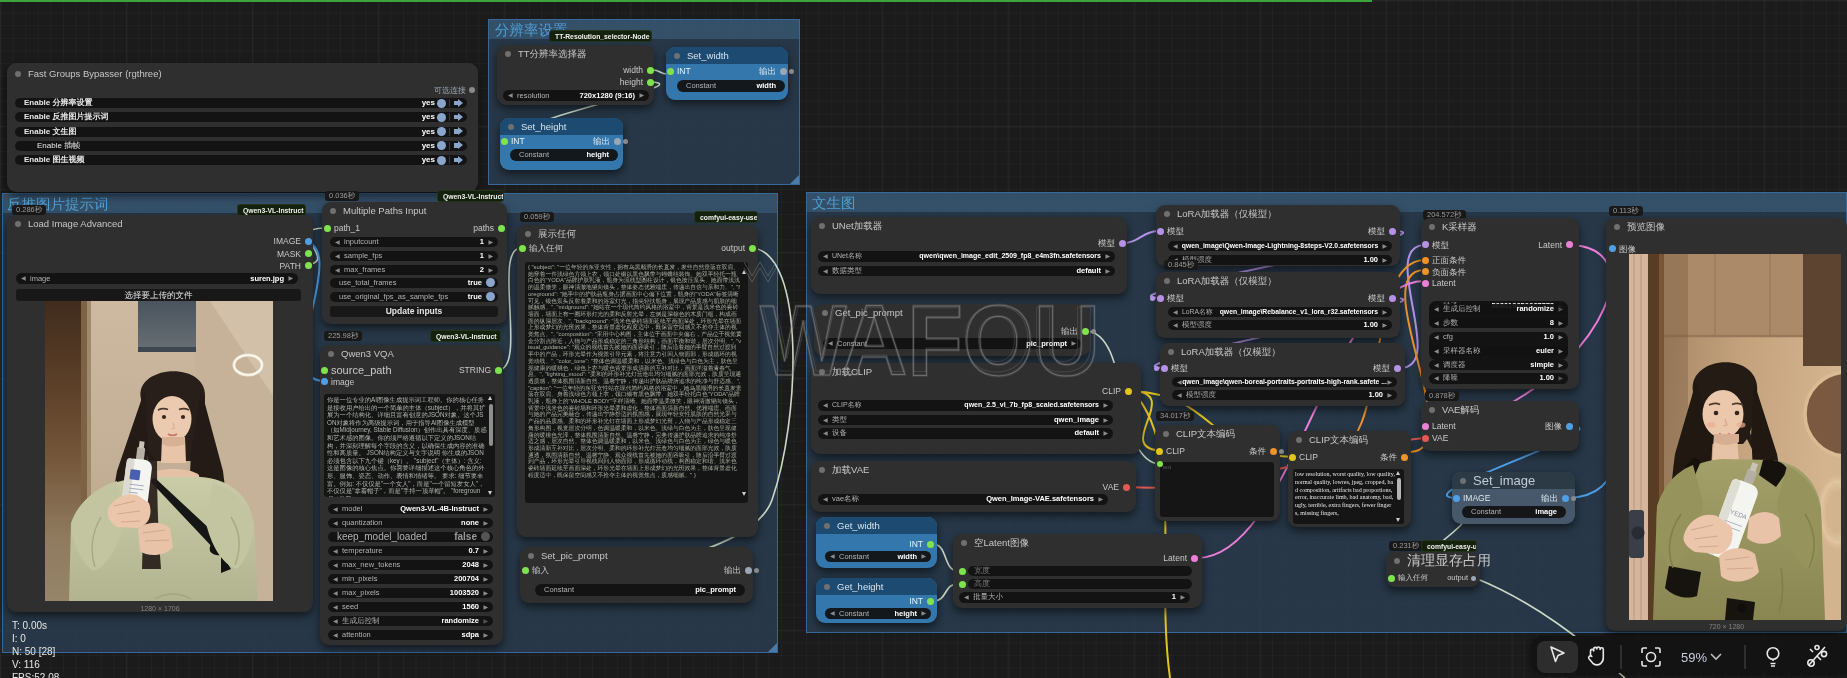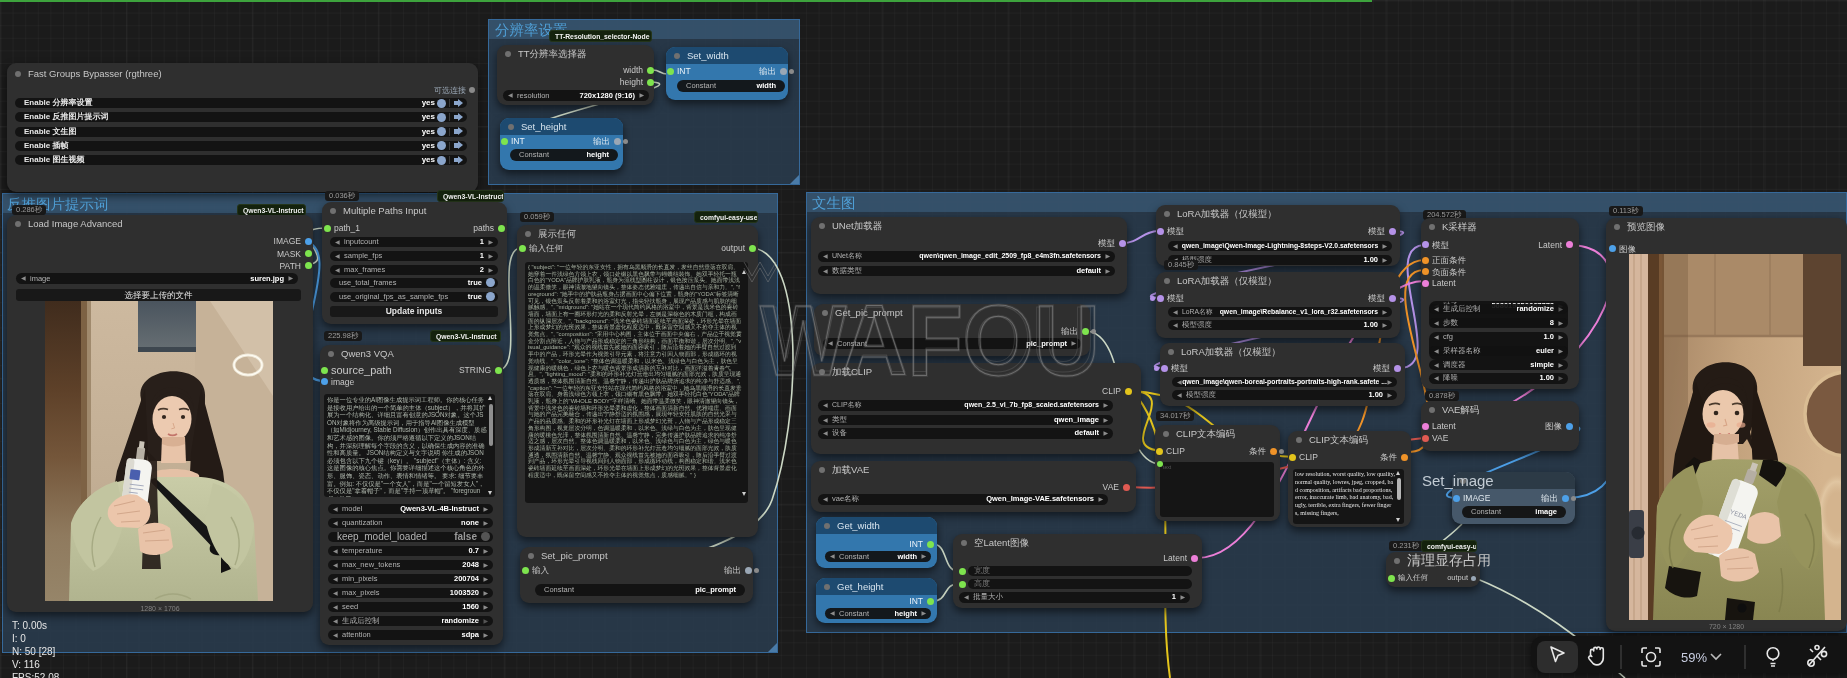--- a/index.html
+++ b/index.html
@@ -88,21 +88,21 @@
     </div>
 <div class="pill" style="left:15px;top:126.6px;width:452px;height:10px;line-height:10px;font-size:8px">
       <span class="pl" style="left:9px;color:#e8e8e8;font-weight:bold">Enable 文生图</span>
       <span class="pv" style="right:32px;color:#fff">yes</span>
       <span style="position:absolute;right:21px;top:0.5px;width:9px;height:9px;border-radius:50%;background:#8ba6cc"></span>
       <span style="position:absolute;right:17px;top:1px;width:1px;height:8px;background:#3a3a3a"></span>
       <span style="position:absolute;right:9px;top:2.8px;width:4px;height:4.4px;background:#8ba6cc"></span>
       <span style="position:absolute;right:4px;top:0.5px;width:0;height:0;border-top:4.5px solid transparent;border-bottom:4.5px solid transparent;border-left:5.5px solid #8ba6cc"></span>
     </div>
 <div class="pill" style="left:15px;top:140.7px;width:452px;height:10px;line-height:10px;font-size:8px">
-      <span class="pl" style="left:9px;color:#e8e8e8;font-weight:bold">Enable 插帧</span>
+      <span class="pl" style="left:22px;color:#e8e8e8;font-weight:normal">Enable 插帧</span>
       <span class="pv" style="right:32px;color:#fff">yes</span>
       <span style="position:absolute;right:21px;top:0.5px;width:9px;height:9px;border-radius:50%;background:#8ba6cc"></span>
       <span style="position:absolute;right:17px;top:1px;width:1px;height:8px;background:#3a3a3a"></span>
       <span style="position:absolute;right:9px;top:2.8px;width:4px;height:4.4px;background:#8ba6cc"></span>
       <span style="position:absolute;right:4px;top:0.5px;width:0;height:0;border-top:4.5px solid transparent;border-bottom:4.5px solid transparent;border-left:5.5px solid #8ba6cc"></span>
     </div>
 <div class="pill" style="left:15px;top:155px;width:452px;height:10px;line-height:10px;font-size:8px">
       <span class="pl" style="left:9px;color:#e8e8e8;font-weight:bold">Enable 图生视频</span>
       <span class="pv" style="right:32px;color:#fff">yes</span>
       <span style="position:absolute;right:21px;top:0.5px;width:9px;height:9px;border-radius:50%;background:#8ba6cc"></span>
@@ -596,21 +596,21 @@
 <div style="position:absolute;left:1442px;top:401px;height:17px;line-height:17px;font-size:9.5px;color:#c8c8c8;white-space:nowrap">VAE解码</div>
 <div style="position:absolute;left:1421.5px;top:422.5px;width:7.0px;height:7.0px;border-radius:50%;background:#ec7fd8"></div>
 <div class="sl" style="left:1432px;top:420px;color:#c9c9c9;font-size:8.5px">Latent</div>
 <div style="position:absolute;left:1565.5px;top:422.5px;width:7.0px;height:7.0px;border-radius:50%;background:#4da0e8"></div>
 <div class="sl" style="right:285px;top:420px;color:#c9c9c9;font-size:8.5px">图像</div>
 <div style="position:absolute;left:1421.5px;top:434.5px;width:7.0px;height:7.0px;border-radius:50%;background:#e05a52"></div>
 <div class="sl" style="left:1432px;top:432px;color:#c9c9c9;font-size:8.5px">VAE</div>
 <div class="node" style="left:1452px;top:472px;width:123px;height:52px;background:#46586a;border-radius:9px"></div>
 <div style="position:absolute;left:1452px;top:472px;width:123px;height:17px;background:#2c3a46;border-radius:9px 9px 0 0"></div>
 <div style="position:absolute;left:1460px;top:477.5px;width:6px;height:6px;border-radius:50%;background:#707070"></div>
-<div style="position:absolute;left:1422px;top:472px;height:17px;line-height:17px;font-size:15px;color:#c3ccd4;white-space:nowrap">Set_image</div>
+<div style="position:absolute;left:1473px;top:472px;height:17px;line-height:17px;font-size:13px;color:#c3ccd4;white-space:nowrap">Set_image</div>
 <div style="position:absolute;left:1452.5px;top:494.5px;width:7.0px;height:7.0px;border-radius:50%;background:#4da0e8"></div>
 <div class="sl" style="left:1463px;top:492px;color:#dfe7ed;font-size:8.5px">IMAGE</div>
 <div style="position:absolute;left:1561.5px;top:494.5px;width:7.0px;height:7.0px;border-radius:50%;background:#4da0e8"></div>
 <div class="sl" style="right:289px;top:492px;color:#dfe7ed;font-size:8.5px">输出</div>
 <div style="position:absolute;left:1570.5px;top:495.5px;width:5.0px;height:5.0px;border-radius:50%;background:#8a8a8a"></div>
 <div class="pill" style="left:1462px;top:506px;width:104px;height:12px;line-height:12px;font-size:7.5px">
       <span class="pl" style="left:9px">Constant</span>
       <span class="pv" style="right:9px;color:#fff">image</span>
     </div>
 <div class="chip" style="left:1389px;top:541px;">0.231秒</div>

